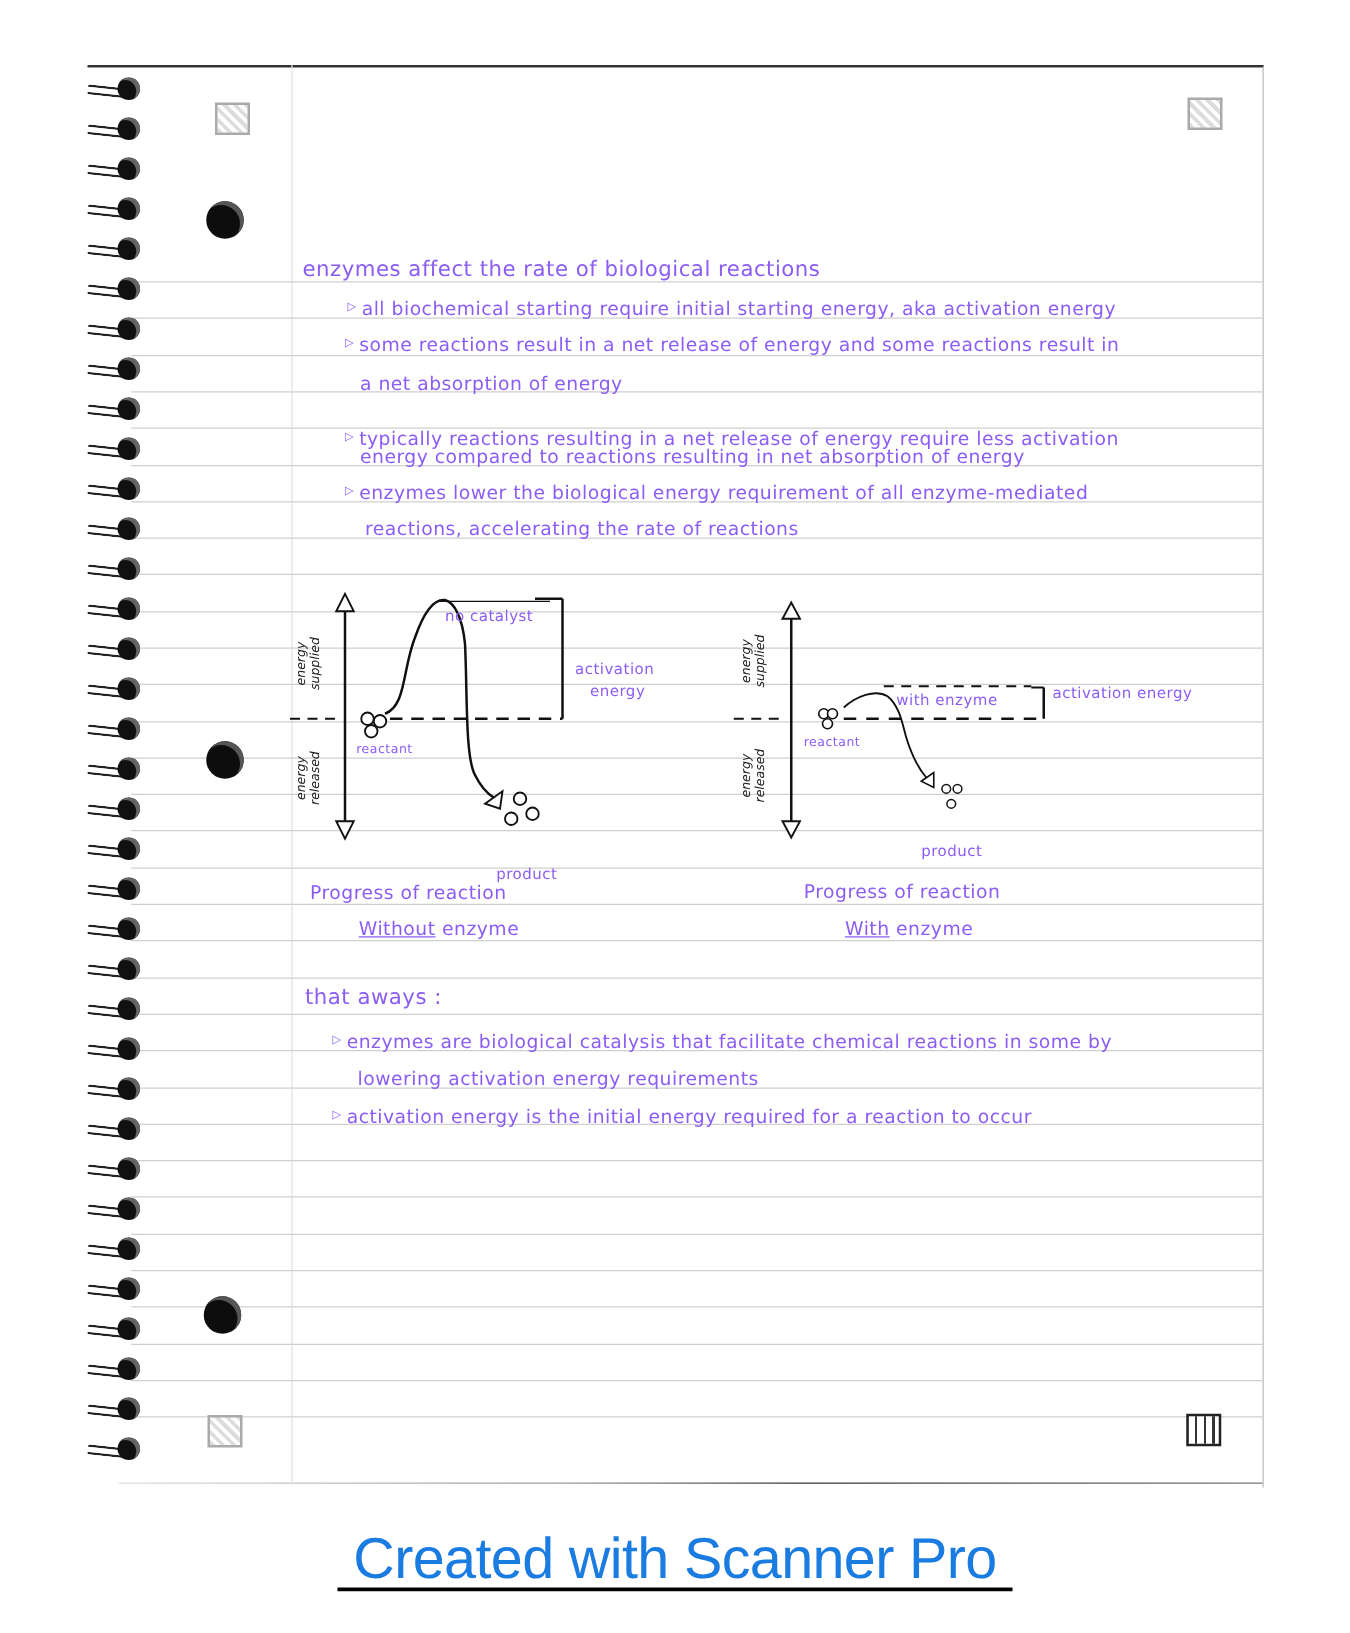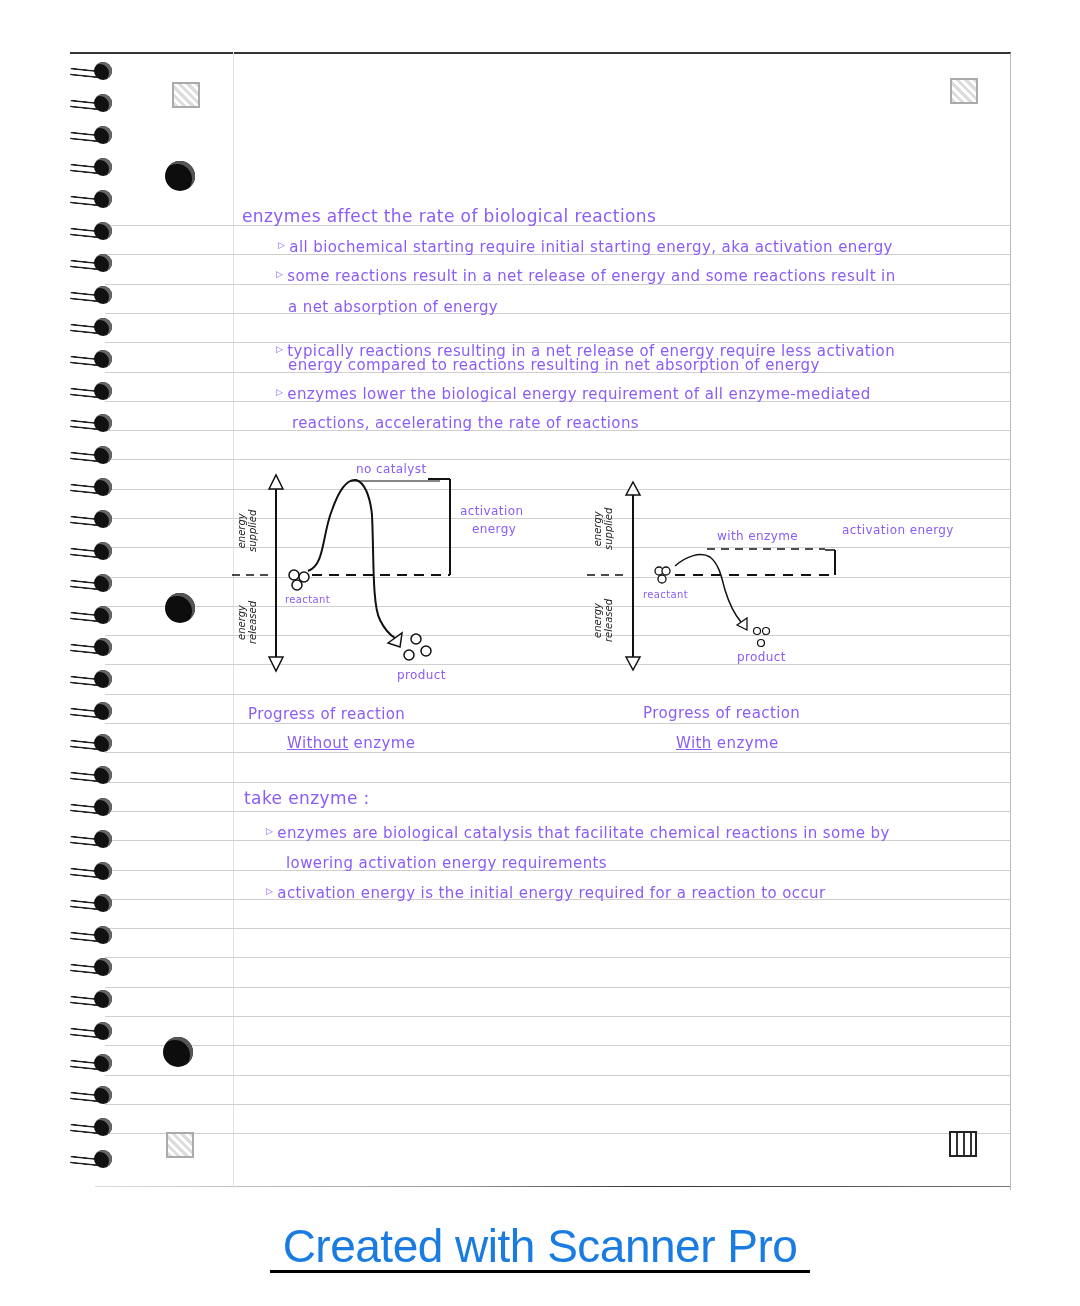--- a/index.html
+++ b/index.html
@@ -38,21 +38,21 @@
   }
   .marker {
     position: absolute; width: 24px; height: 22px; border: 2px solid #aaa; background:
     repeating-linear-gradient(45deg, #ddd 0 3px, #fff 3px 6px);
   }
   .marker.dark { border-color: #222; background: repeating-linear-gradient(90deg, #fff 0 5px, #333 5px 7px); }
   .hw {
     position: absolute; font-family: "DejaVu Sans", sans-serif; color: #8b5cf6;
     font-size: 15px; letter-spacing: 0.4px; white-space: nowrap; 
   }
-  .hw.small { font-size: 12px; }
+  .hw.small { font-size: 12px; margin-top: 24px; }
   .hw.tiny { font-size: 10px; }
   .hw.title { font-size: 17px; }
   .hw u { text-decoration: underline; }
   .bullet::before {
     content: "▷"; font-size: 9px; font-style: normal; margin-right: 4px; position: relative; top: -4px;
   }
   .vlabel {
     position: absolute; font-family: "DejaVu Sans", sans-serif; font-size: 10px; color: #222;
     transform: rotate(-90deg); transform-origin: left top; white-space: nowrap; font-style: italic;
     line-height: 11px; text-align: center;
@@ -349,19 +349,19 @@
 <div class="hw" style="left:275px;top:734px;margin-left:12px;">
   <u>Without</u>
   <span>enzyme</span>
 </div>
 <div class="hw" style="left:643px;top:704px;">Progress of reaction</div>
 <div class="hw" style="left:676px;top:734px;">
   <u>With</u>
   <span>enzyme</span>
 </div>
 
-<div class="hw title" style="left:244px;top:788px;">take enzyme :</div>
+<div class="hw title" style="left:244px;top:788px;">that aways :</div>
 <div class="hw bullet" style="left:266px;top:824px;">enzymes are biological catalysis that facilitate chemical reactions in some by</div>
 <div class="hw" style="left:286px;top:854px;">lowering activation energy requirements</div>
 <div class="hw bullet" style="left:266px;top:884px;">activation energy is the initial energy required for a reaction to occur</div>
 
 <a class="footer-link" href="#">Created with Scanner Pro</a>
 <div class="footer-underline"></div>
 
 </body></html>

